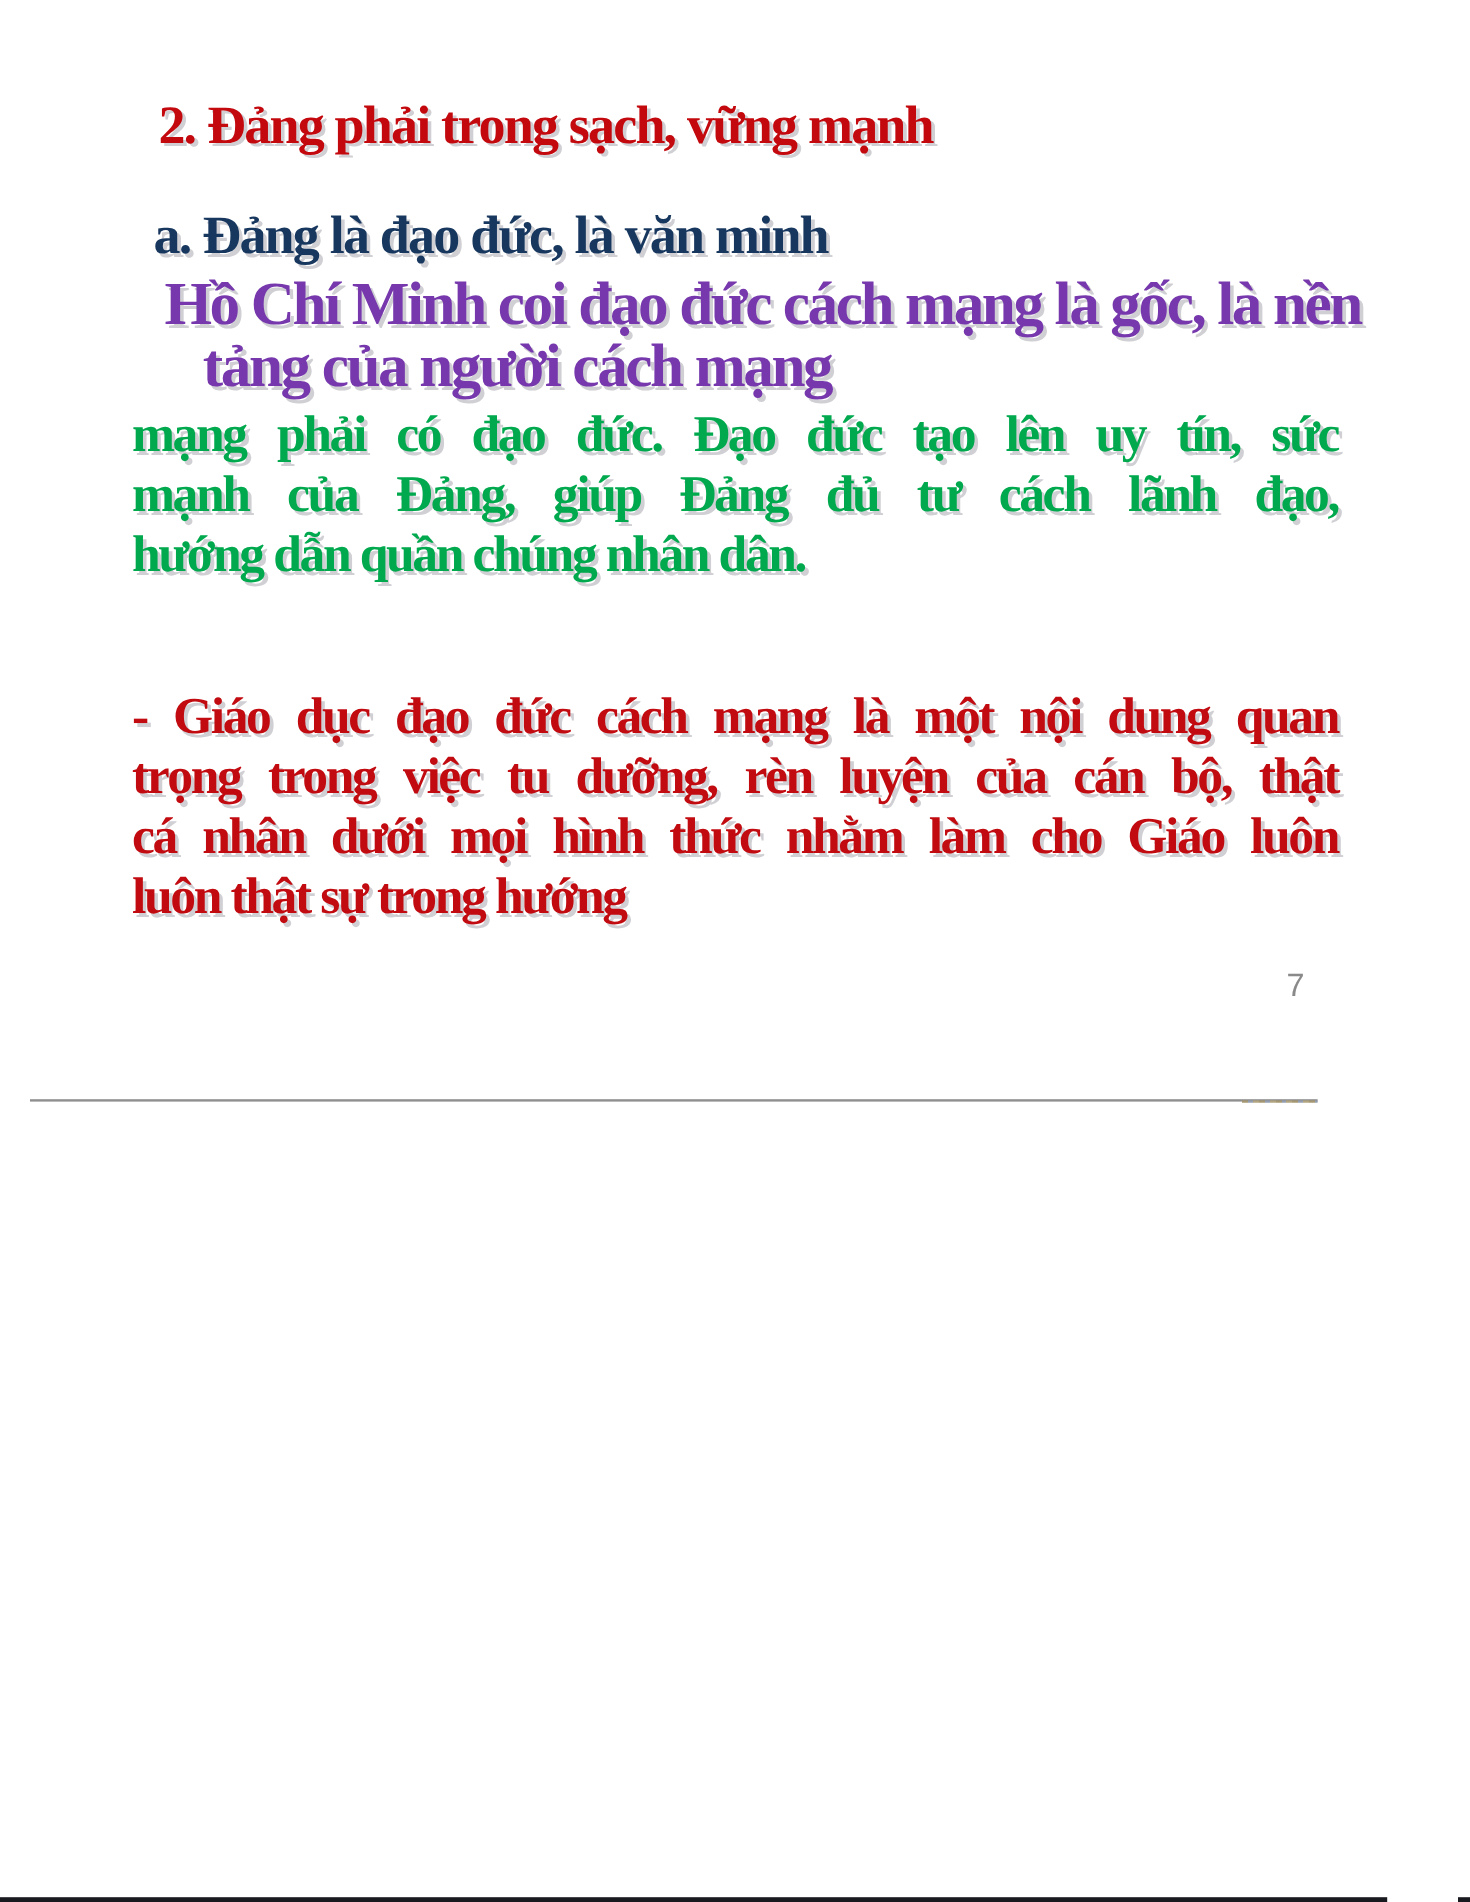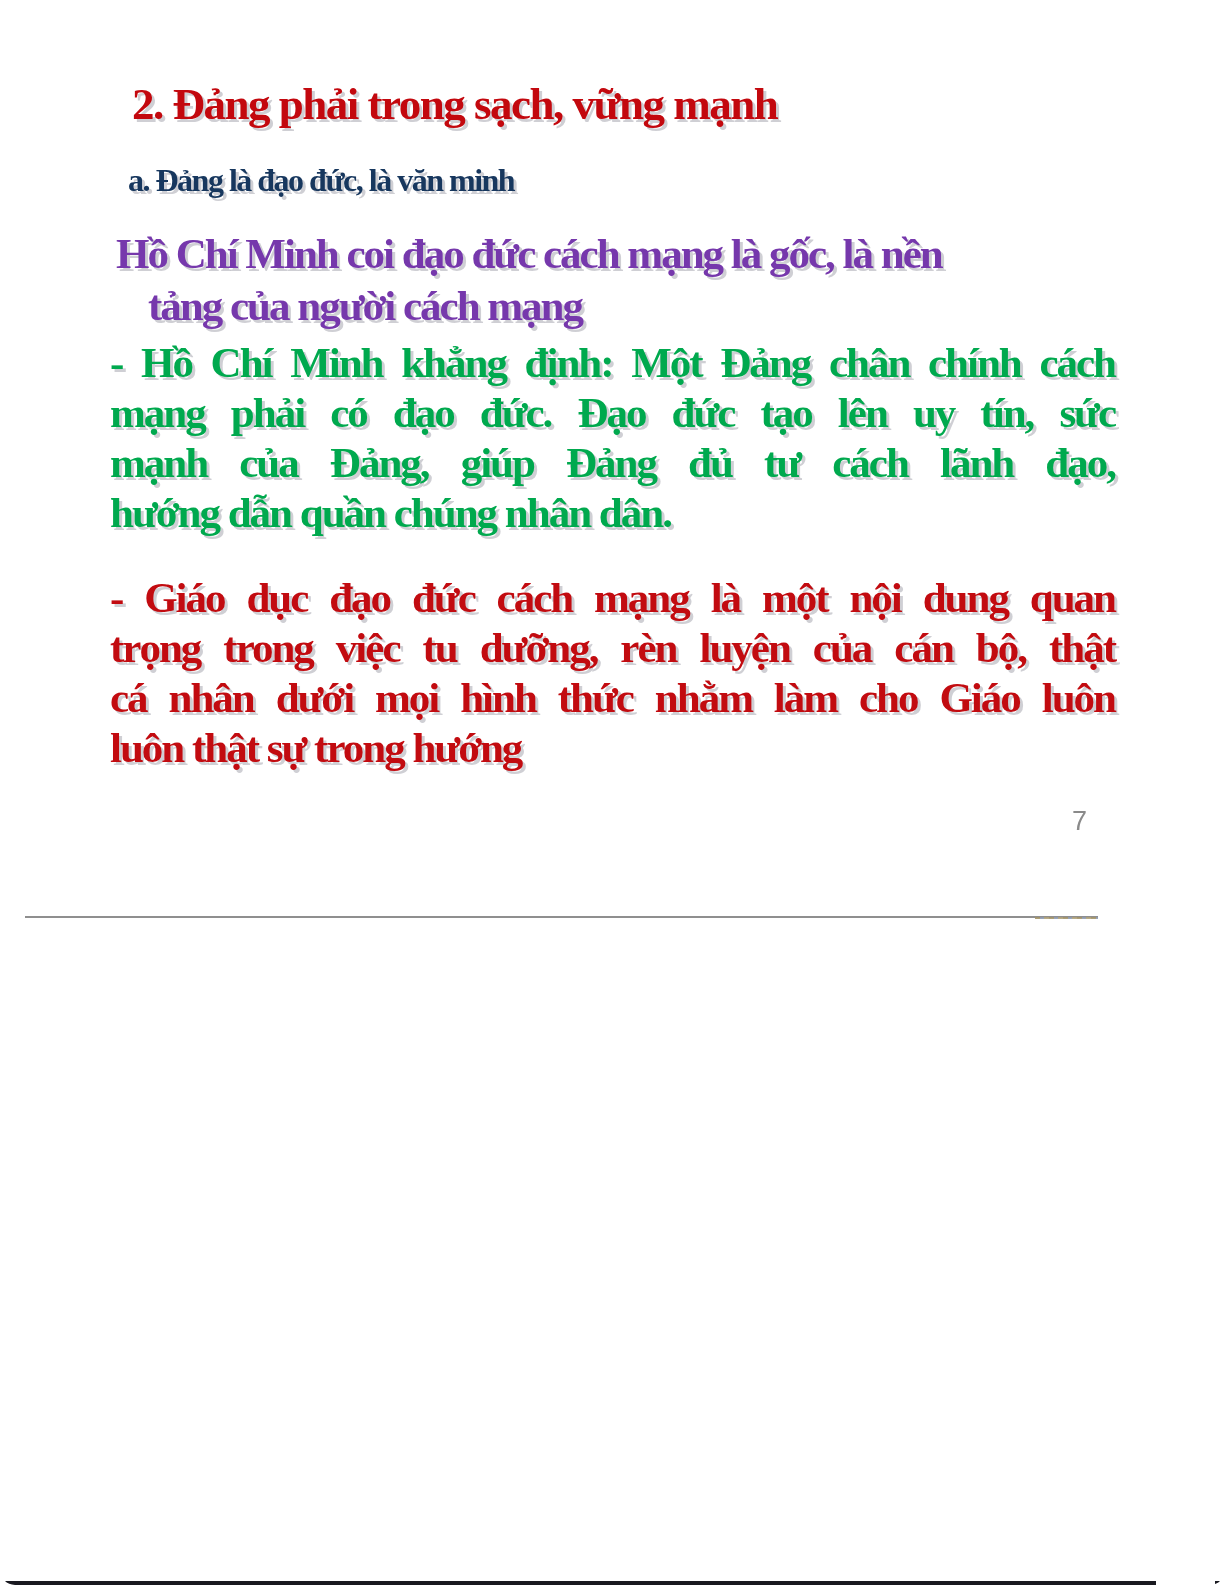--- a/index.html
+++ b/index.html
@@ -4,40 +4,39 @@
 <style>
   html, body { margin: 0; padding: 0; background: #ffffff; }
   .slide {
     position: relative;
     width: 1225px;
     height: 1585px;
     background: #ffffff;
     overflow: hidden;
     font-family: "Liberation Serif", "DejaVu Serif", serif;
     font-weight: 700;
-    border-radius: 15px;
   }
   .txt { position: absolute; white-space: normal; }
   .shadowed { text-shadow: 3px 3px 0 rgba(168,168,176,0.55); }
 
   .title-line {
     left: 132px; top: 76px;
     font-size: 45px; line-height: 56px; letter-spacing: -1.5px;
     color: var(--title_red, #C3080E);
     white-space: nowrap;
   }
   .subtitle-line {
-    left: 128px; top: 152px;
-    font-size: 32px; line-height: 56px; letter-spacing: -1.5px;
+    left: 128px; top: 168px;
+    font-size: 45px; line-height: 56px; letter-spacing: -1.5px;
     color: var(--navy, #17375E);
     white-space: nowrap;
   }
   .purple-block {
-    left: 116px; top: 228px; width: 1020px;
-    font-size: 43px; line-height: 52px; letter-spacing: -2px;
+    left: 137px; top: 228px; width: 1020px;
+    font-size: 51px; line-height: 52px; letter-spacing: -2px;
     color: var(--purple, #7638AC);
   }
   .purple-block .pline2 { padding-left: 32px; }
   .green-block {
     left: 110px; top: 338px; width: 1005px;
     font-size: 43px; line-height: 50px; letter-spacing: -2px;
     color: var(--green, #00A94E);
   }
   .red-block {
     left: 110px; top: 549px; width: 1005px;
@@ -83,21 +82,20 @@
   <div class="txt title-line shadowed">2. Đảng phải trong sạch, vững mạnh</div>
 
   <div class="txt subtitle-line shadowed">a. Đảng là đạo đức, là văn minh</div>
 
   <div class="txt purple-block shadowed">
     <div class="lline">Hồ Chí Minh coi đạo đức cách mạng là gốc, là nền</div>
     <div class="lline pline2">tảng của người cách mạng</div>
   </div>
 
   <div class="txt green-block shadowed">
-    <div class="jline">- Hồ Chí Minh khẳng định: Một Đảng chân chính cách</div>
     <div class="jline">mạng phải có đạo đức. Đạo đức tạo lên uy tín, sức</div>
     <div class="jline">mạnh của Đảng, giúp Đảng đủ tư cách lãnh đạo,</div>
     <div class="lline">hướng dẫn quần chúng nhân dân.</div>
   </div>
 
   <div class="txt red-block shadowed">
     <div class="jline">- Giáo dục đạo đức cách mạng là một nội dung quan</div>
     <div class="jline">trọng trong việc tu dưỡng, rèn luyện của cán bộ, thật</div>
     <div class="jline">cá nhân dưới mọi hình thức nhằm làm cho Giáo luôn</div>
     <div class="lline">luôn thật sự trong hướng</div>

